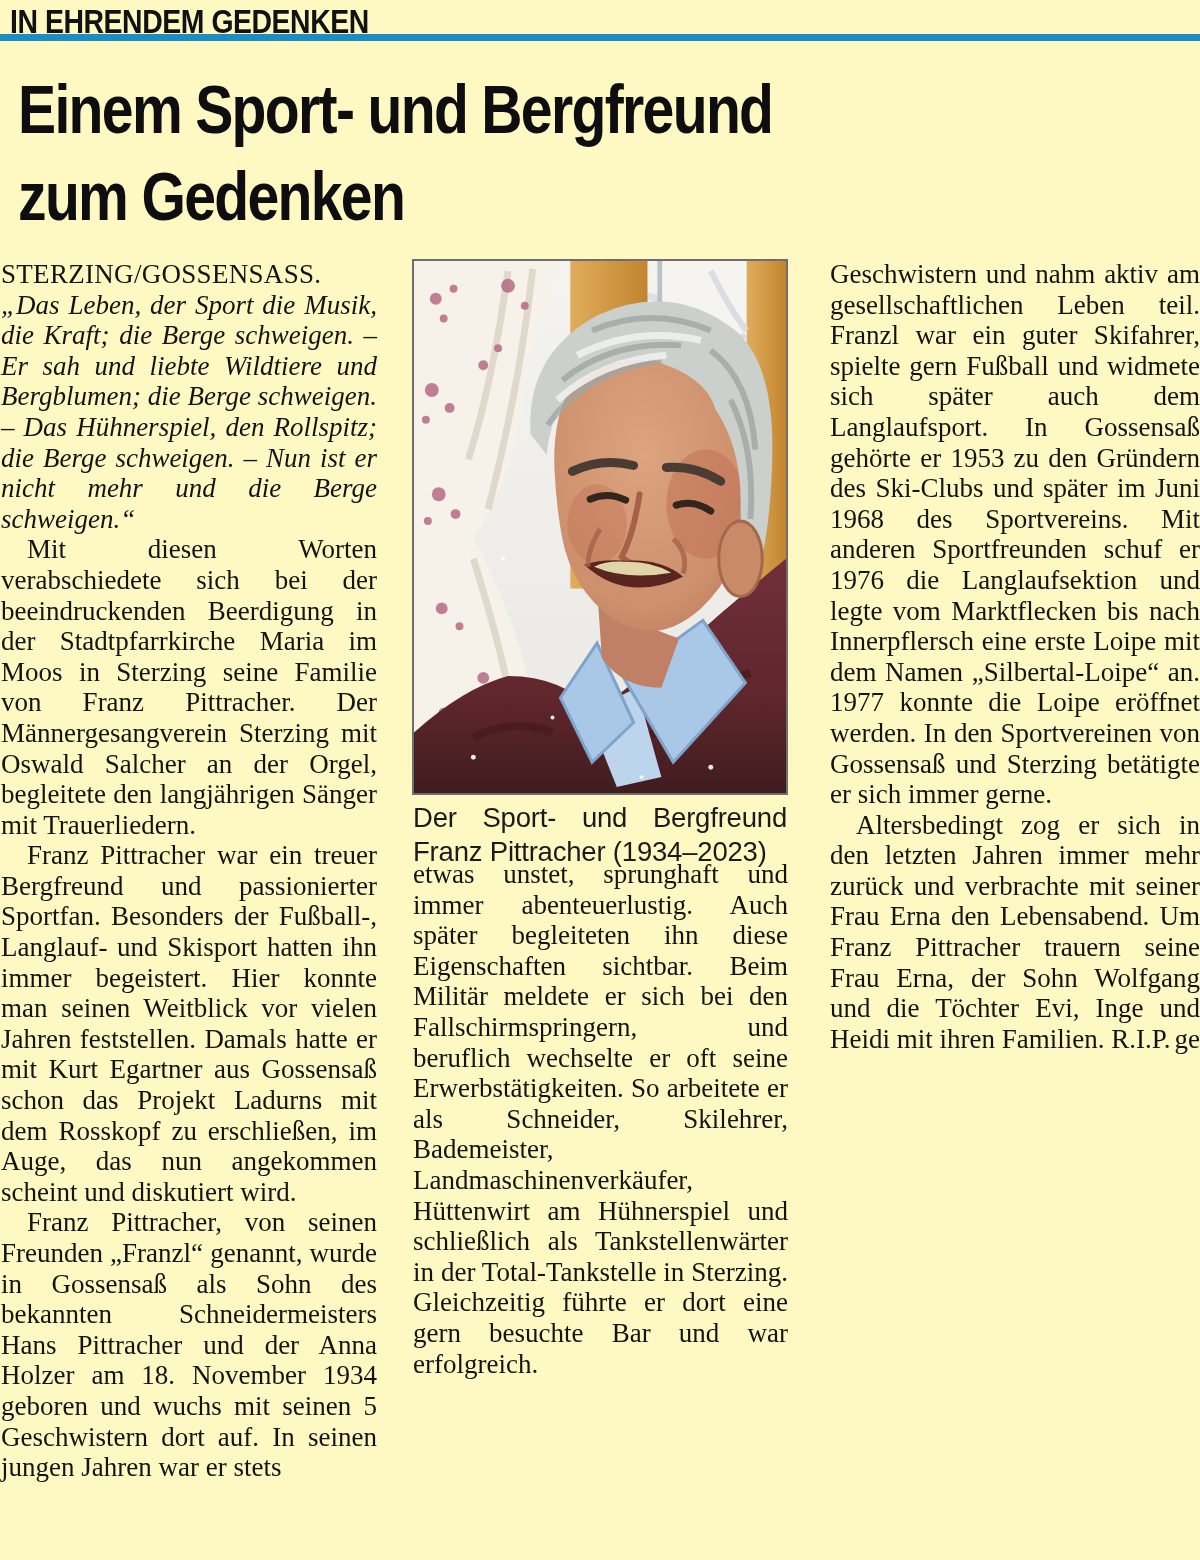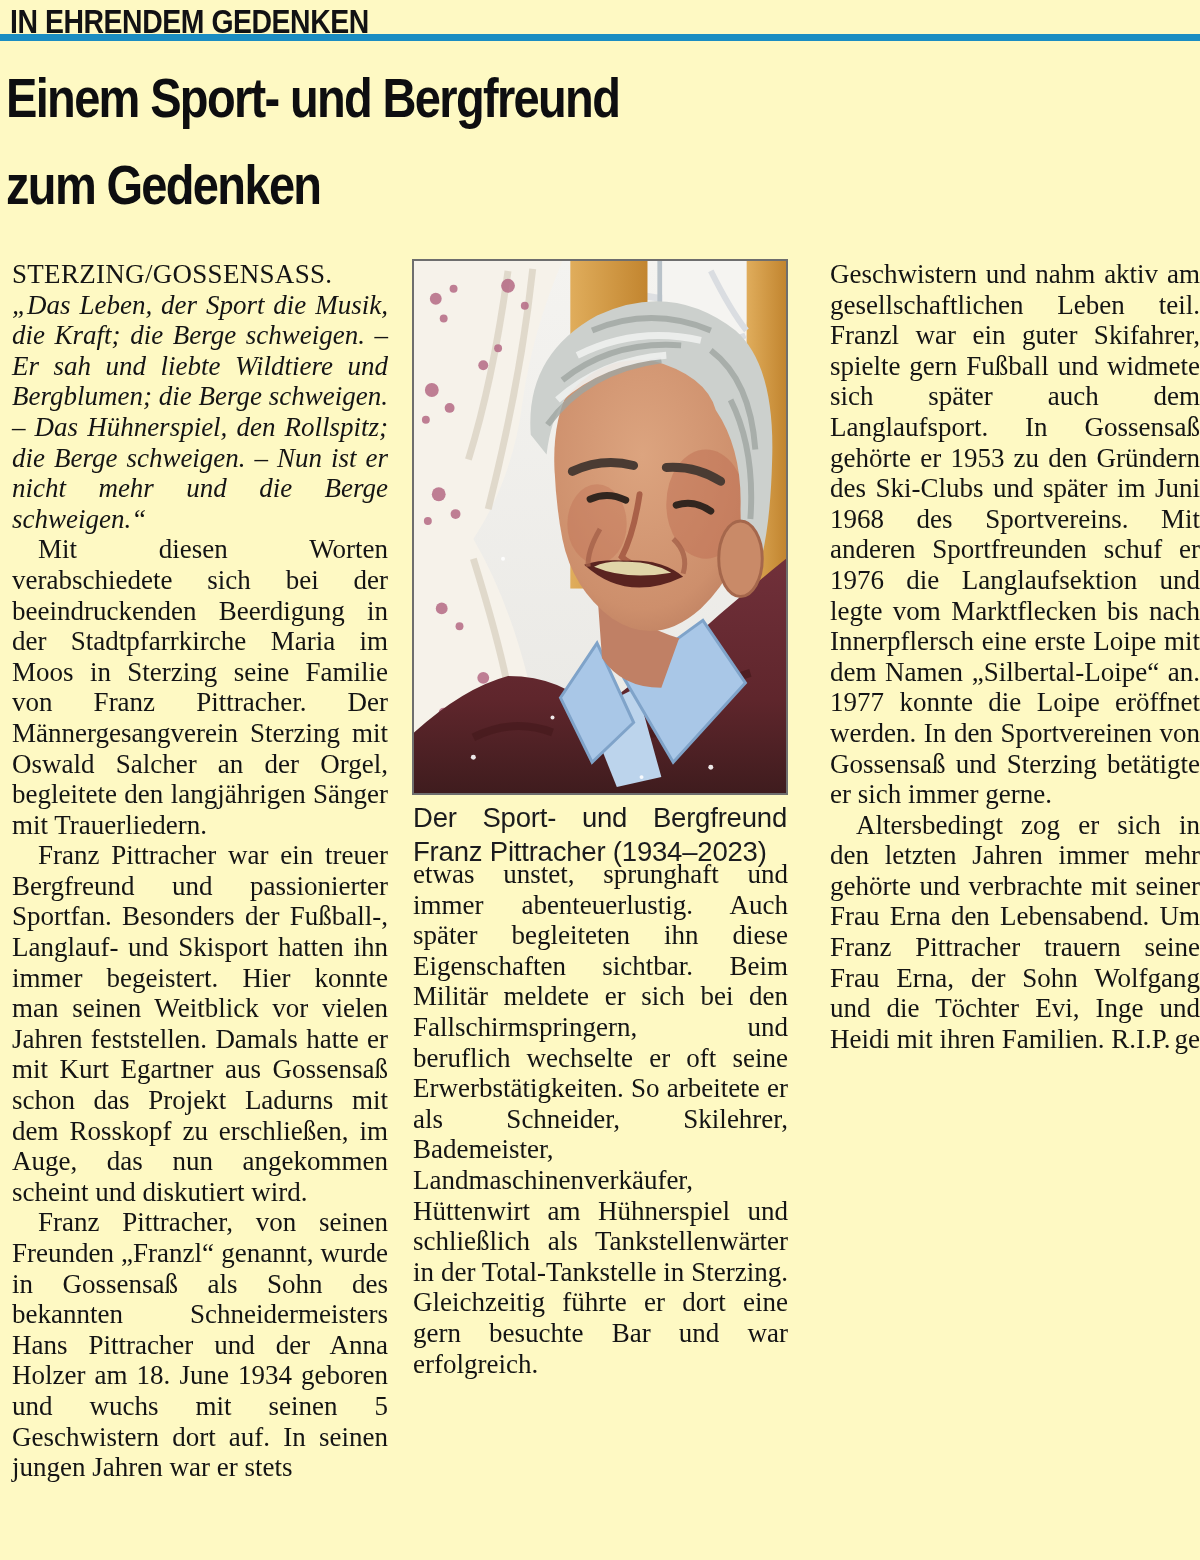--- a/index.html
+++ b/index.html
@@ -9,29 +9,29 @@
   }
   
   .kicker{
     position:absolute;left:10px;top:3px;
     font-family:"Liberation Sans",sans-serif;font-weight:700;font-size:33px;
     letter-spacing:-0.5px;white-space:nowrap;
     transform:scaleX(0.86);transform-origin:0 0;color:#121214;
   }
   .rule{position:absolute;left:0;top:34px;width:1200px;height:7px;background:#1b8dc2;}
   .headline{
-    position:absolute;left:2px;top:50px;margin:4px;
-    font-family:"Liberation Sans",sans-serif;font-weight:700;font-size:56px;line-height:87px;
+    position:absolute;left:2px;top:50px;margin:16px;
+    font-family:"Liberation Sans",sans-serif;font-weight:700;font-size:68px;line-height:87px;
     letter-spacing:-2px;color:#0e0e10;
   }
   .headline .hl{display:block;transform:scaleX(0.84);transform-origin:0 0;white-space:nowrap;}
   
   .bodytext{font-size:27px;line-height:30.6px;text-align:justify;}
   .col{position:absolute;top:259px;}
-  .col1{left:1px;width:376px;padding-left:11px;}
+  .col1{left:1px;width:376px;}
   .col3{left:830px;width:370px;}
   .col2text{position:absolute;left:413px;top:859px;width:375px;}
   .bodytext p{margin:0;text-indent:26px;hyphens:auto;-webkit-hyphens:auto;}
   .bodytext p.flush{text-indent:0;}
   .dateline{letter-spacing:0.3px;}
   .quote{font-style:italic;}
   .author{float:right;text-indent:0;}
   
   .photo{
     position:absolute;left:412px;top:259px;width:376px;height:536px;
@@ -54,21 +54,21 @@
   <h1 class="headline">
       <span class="hl">Einem Sport- und Bergfreund</span>
       <span class="hl">zum Gedenken</span>
     </h1>
 
   <div class="col col1 bodytext">
     <p class="flush"><span class="dateline">STERZING/GOSSENSASS.</span>
       <em class="quote">„Das Leben, der Sport die Musik, die Kraft; die Berge schweigen. – Er sah und liebte Wildtiere und Bergblumen; die Berge schweigen. – Das Hühnerspiel, den Rollspitz; die Berge schweigen. – Nun ist er nicht mehr und die Berge schweigen.“</em></p>
     <p>Mit diesen Worten verabschiedete sich bei der beeindruckenden Beerdigung in der Stadtpfarrkirche Maria im Moos in Sterzing seine Familie von Franz Pittracher. Der Männergesangverein Sterzing mit Oswald Salcher an der Orgel, begleitete den langjährigen Sänger mit Trauerliedern.</p>
     <p>Franz Pittracher war ein treuer Bergfreund und passionierter Sportfan. Besonders der Fußball-, Langlauf- und Skisport hatten ihn immer begeistert. Hier konnte man seinen Weitblick vor vielen Jahren feststellen. Damals hatte er mit Kurt Egartner aus Gossensaß schon das Projekt Ladurns mit dem Rosskopf zu erschließen, im Auge, das nun angekommen scheint und diskutiert wird.</p>
-    <p>Franz Pittracher, von seinen Freunden „Franzl“ genannt, wurde in Gossensaß als Sohn des bekannten Schneidermeisters Hans Pittracher und der Anna Holzer am 18. June 1934 geboren und wuchs mit seinen 5 Geschwistern dort auf. In seinen jungen Jahren war er stets</p>
+    <p>Franz Pittracher, von seinen Freunden „Franzl“ genannt, wurde in Gossensaß als Sohn des bekannten Schneidermeisters Hans Pittracher und der Anna Holzer am 18. November 1934 geboren und wuchs mit seinen 5 Geschwistern dort auf. In seinen jungen Jahren war er stets</p>
   </div>
 
   <figure class="photo" style="margin:0;">
     <svg viewBox="0 0 376 536" preserveAspectRatio="none">
       <defs>
         <linearGradient id="paneG" x1="0" y1="0" x2="0" y2="1">
           <stop offset="0" stop-color="#f4f3f0"></stop>
             <stop offset="1" stop-color="#e9e8e4"></stop>
         </linearGradient>
         <linearGradient id="woodG" x1="0" y1="0" x2="1" y2="0">
@@ -161,16 +161,16 @@
   </figure>
 
   <figcaption class="caption">Der Sport- und Bergfreund Franz Pittracher (1934–2023)</figcaption>
 
   <div class="col2text bodytext">
     <p class="flush">etwas unstet, sprunghaft und immer abenteuerlustig. Auch später begleiteten ihn diese Eigenschaften sichtbar. Beim Militär meldete er sich bei den Fallschirmspringern, und beruflich wechselte er oft seine Erwerbstätigkeiten. So arbeitete er als Schneider, Skilehrer, Bademeister, Landmaschinenverkäufer, Hüttenwirt am Hühnerspiel und schließlich als Tankstellenwärter in der Total-Tankstelle in Sterzing. Gleichzeitig führte er dort eine gern besuchte Bar und war erfolgreich.</p>
   </div>
 
   <div class="col col3 bodytext">
     <p class="flush">Geschwistern und nahm aktiv am gesellschaftlichen Leben teil. Franzl war ein guter Skifahrer, spielte gern Fußball und widmete sich später auch dem Langlaufsport. In Gossensaß gehörte er 1953 zu den Gründern des Ski-Clubs und später im Juni 1968 des Sportvereins. Mit anderen Sportfreunden schuf er 1976 die Langlaufsektion und legte vom Marktflecken bis nach Innerpflersch eine erste Loipe mit dem Namen „Silbertal-Loipe“ an. 1977 konnte die Loipe eröffnet werden. In den Sportvereinen von Gossensaß und Sterzing betätigte er sich immer gerne.</p>
-    <p><span>Altersbedingt zog er sich in den letzten Jahren immer mehr gehörte und verbrachte mit seiner Frau Erna den Lebensabend. Um Franz Pittracher trauern seine Frau Erna, der Sohn Wolfgang und die Töchter Evi, Inge und Heidi mit ihren Familien. R.I.P.</span><span class="author">ge</span></p>
+    <p><span>Altersbedingt zog er sich in den letzten Jahren immer mehr zurück und verbrachte mit seiner Frau Erna den Lebensabend. Um Franz Pittracher trauern seine Frau Erna, der Sohn Wolfgang und die Töchter Evi, Inge und Heidi mit ihren Familien. R.I.P.</span><span class="author">ge</span></p>
   </div>
 
 </div>
 
 </body></html>

